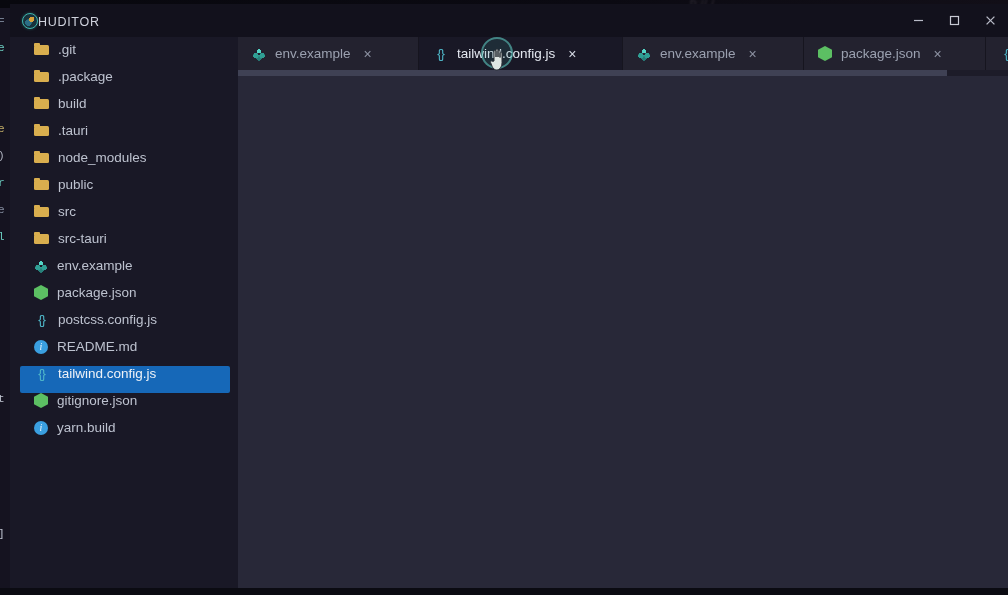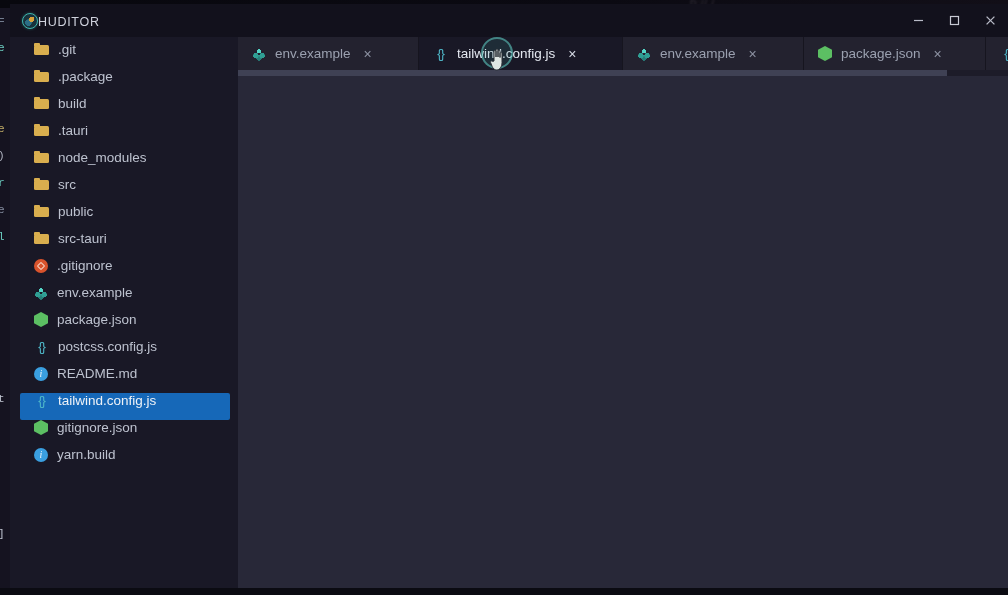--- a/index.html
+++ b/index.html
@@ -404,33 +404,29 @@
           <div class="tree-row">
             <span class="ic folder"></span>
             <span class="label">.tauri</span>
           </div>
           <div class="tree-row">
             <span class="ic folder"></span>
             <span class="label">node_modules</span>
           </div>
           <div class="tree-row">
             <span class="ic folder"></span>
+            <span class="label">public</span>
+          </div>
+          <div class="tree-row">
+            <span class="ic folder"></span>
             <span class="label">src</span>
           </div>
           <div class="tree-row">
             <span class="ic folder"></span>
-            <span class="label">public</span>
-          </div>
-          <div class="tree-row">
-            <span class="ic folder"></span>
             <span class="label">src-tauri</span>
-          </div>
-          <div class="tree-row">
-            <span class="ic git"></span>
-            <span class="label">.gitignore</span>
           </div>
           <div class="tree-row">
             <span class="ic env"></span>
             <span class="label">env.example</span>
           </div>
           <div class="tree-row">
             <span class="ic hex"></span>
             <span class="label">package.json</span>
           </div>
           <div class="tree-row">

